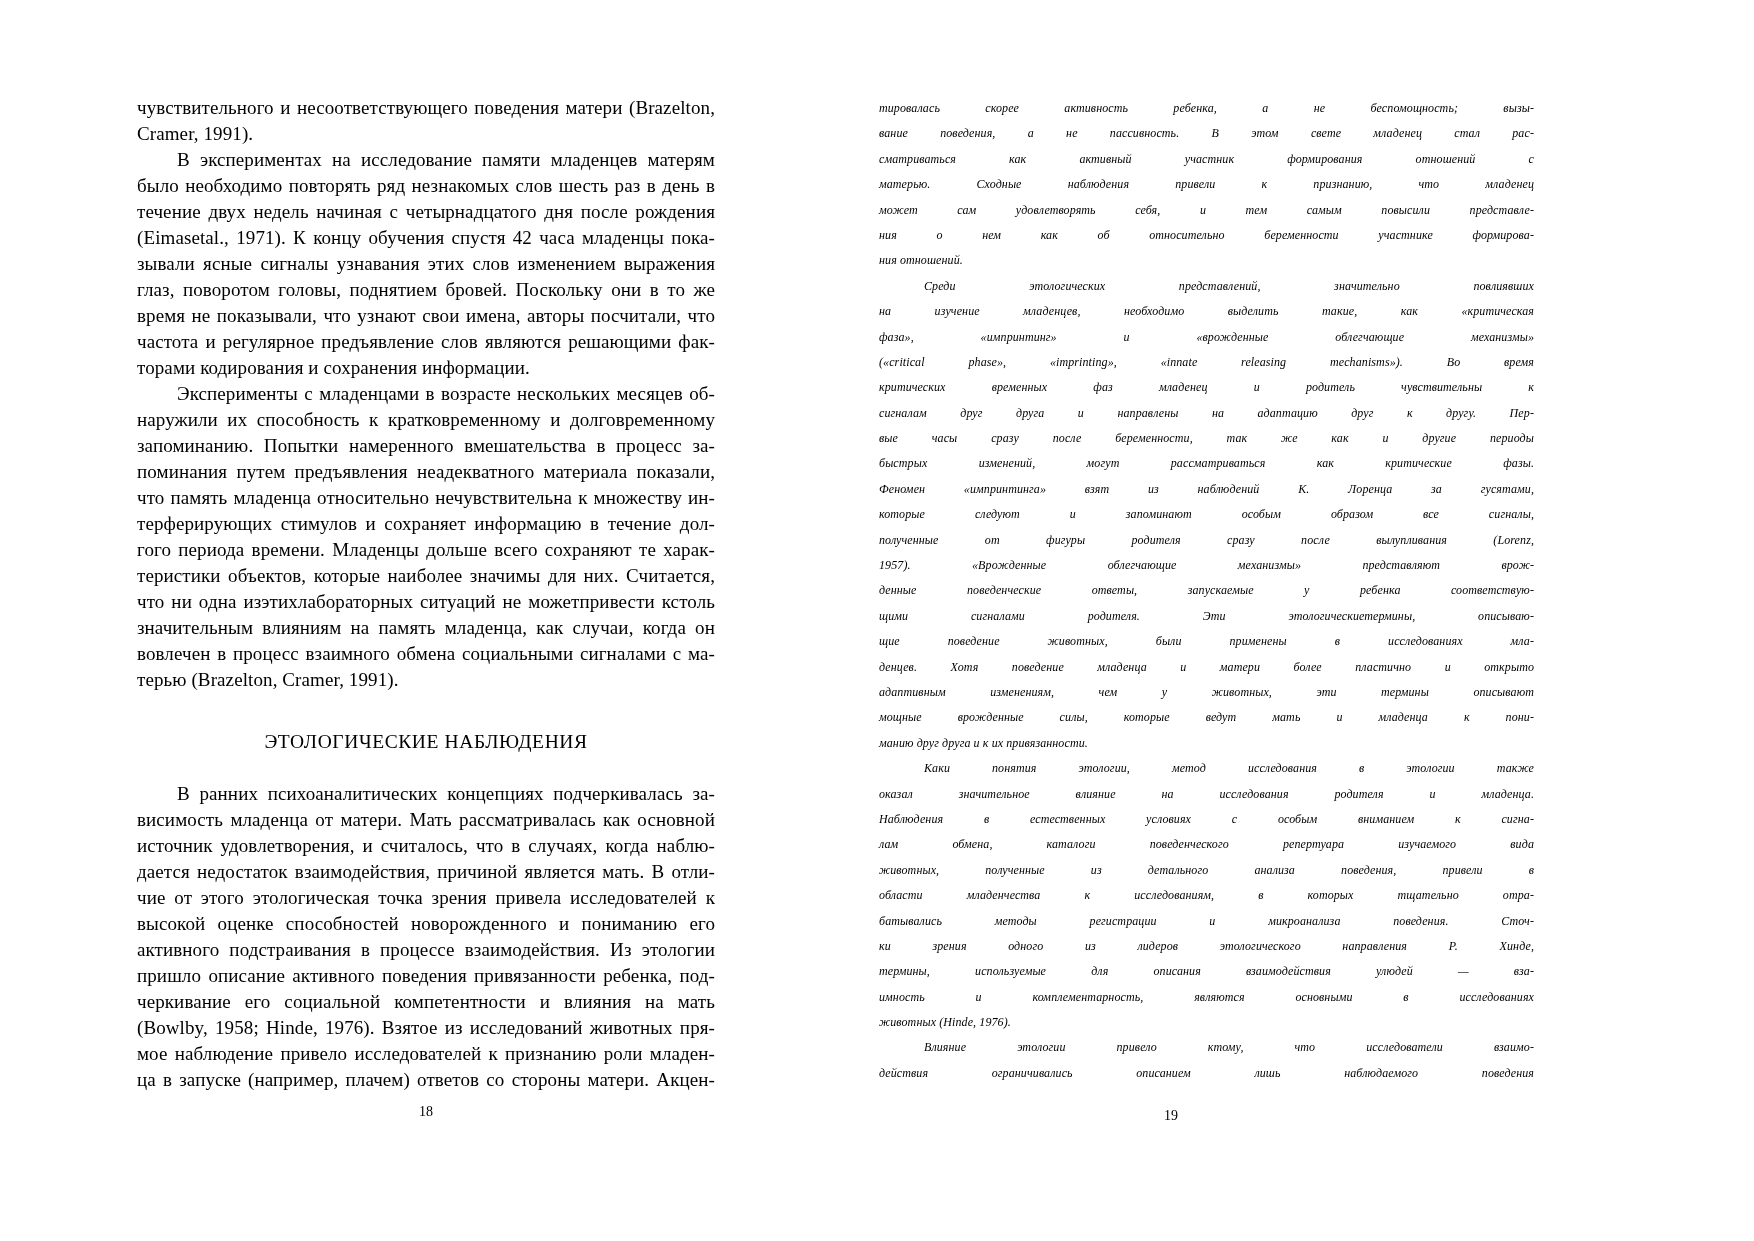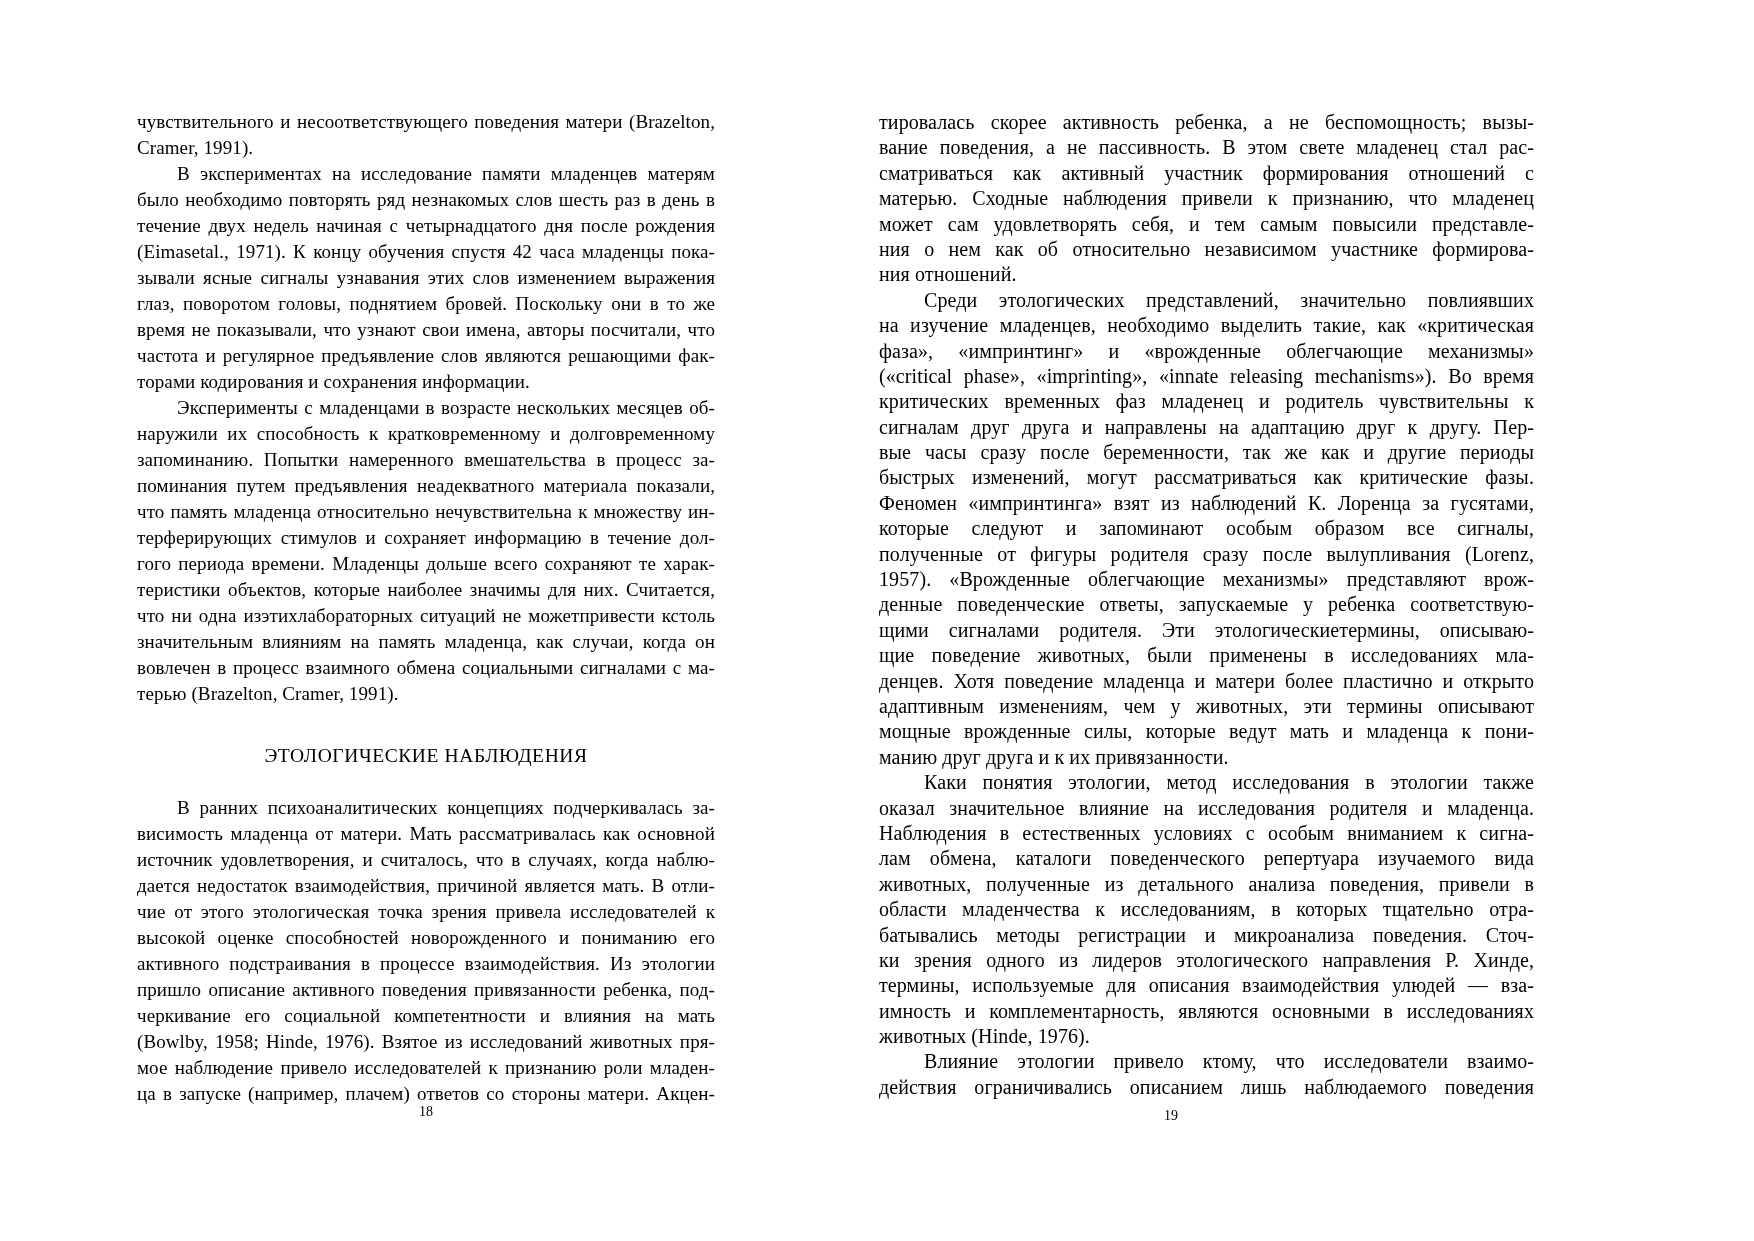--- a/index.html
+++ b/index.html
@@ -15,32 +15,32 @@
     color: #000000;
     overflow: hidden;
   }
   .spread {
     position: absolute;
     inset: 0;
     background: #ffffff;
   }
   .page {
     position: absolute;
-    top: 16px;
+    top: 2px;
     height: 1030px;
   }
   .page-left  { left: 137px; width: 578px; }
   .page-right { left: 879px; width: 655px; }
 
   .text-block { position: absolute; left: 0; width: 100%; }
   .page-left  .text-block { top: 93px; }
   .page-right .text-block { top: 94px; }
 
   .page-left  .line { font-size: 19px;  line-height: 26px;   height: 26px; }
-  .page-right .line { font-size: 20px;  line-height: 25.4px; height: 25.4px; }
+  .page-right .line { font-size: 12px;  line-height: 25.4px; height: 25.4px; font-style: italic; }
 
   .line {
     white-space: nowrap;
     text-align: justify;
     text-align-last: justify;
     letter-spacing: 0.1px;
   }
   .line.last { text-align-last: left; }
   .page-left  .line.indent { text-indent: 40px; }
   .page-right .line.indent { text-indent: 45px; }
@@ -119,21 +119,21 @@
   </div>
 
   <div class="page page-right">
     <div class="text-block">
         <div class="paragraph">
           <div class="line">тировалась скорее активность ребенка, а не беспомощность; вызы-</div>
           <div class="line">вание поведения, а не пассивность. В этом свете младенец стал рас-</div>
           <div class="line">сматриваться как активный участник формирования отношений с</div>
           <div class="line">матерью. Сходные наблюдения привели к признанию, что младенец</div>
           <div class="line">может сам удовлетворять себя, и тем самым повысили представле-</div>
-          <div class="line">ния о нем как об относительно независимом участнике формирова-</div>
+          <div class="line">ния о нем как об относительно беременности участнике формирова-</div>
           <div class="line last">ния отношений.</div>
         </div>
         <div class="paragraph">
           <div class="line indent">Среди этологических представлений, значительно повлиявших</div>
           <div class="line">на изучение младенцев, необходимо выделить такие, как «критическая</div>
           <div class="line">фаза», «импринтинг» и «врожденные облегчающие механизмы»</div>
           <div class="line">(«critical phase», «imprinting», «innate releasing mechanisms»). Во время</div>
           <div class="line">критических временных фаз младенец и родитель чувствительны к</div>
           <div class="line">сигналам друг друга и направлены на адаптацию друг к другу. Пер-</div>
           <div class="line">вые часы сразу после беременности, так же как и другие периоды</div>

